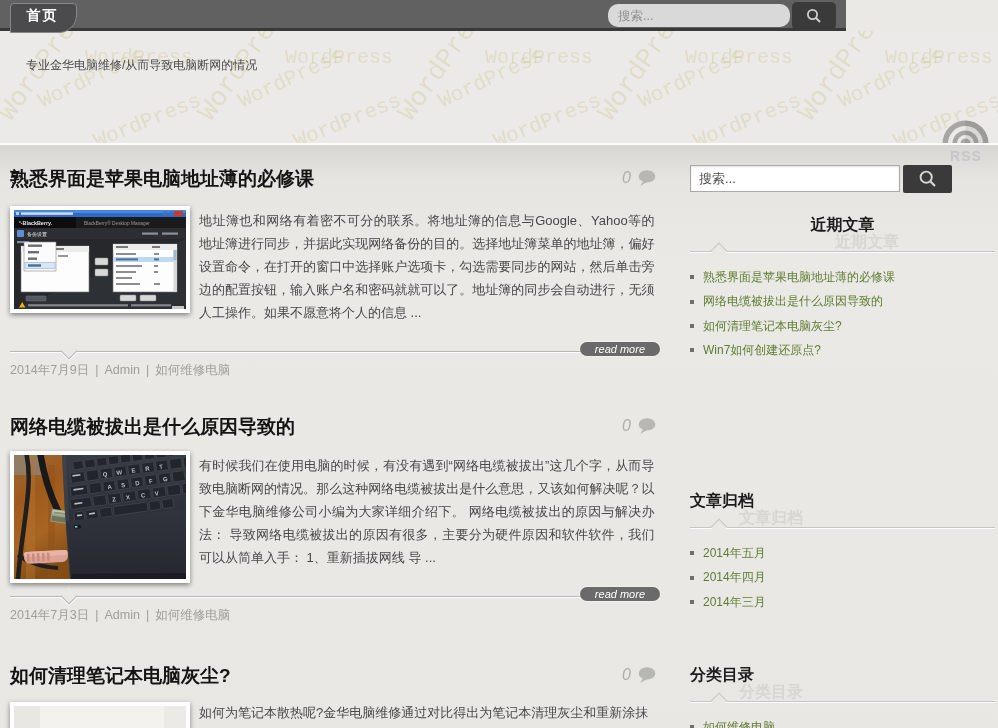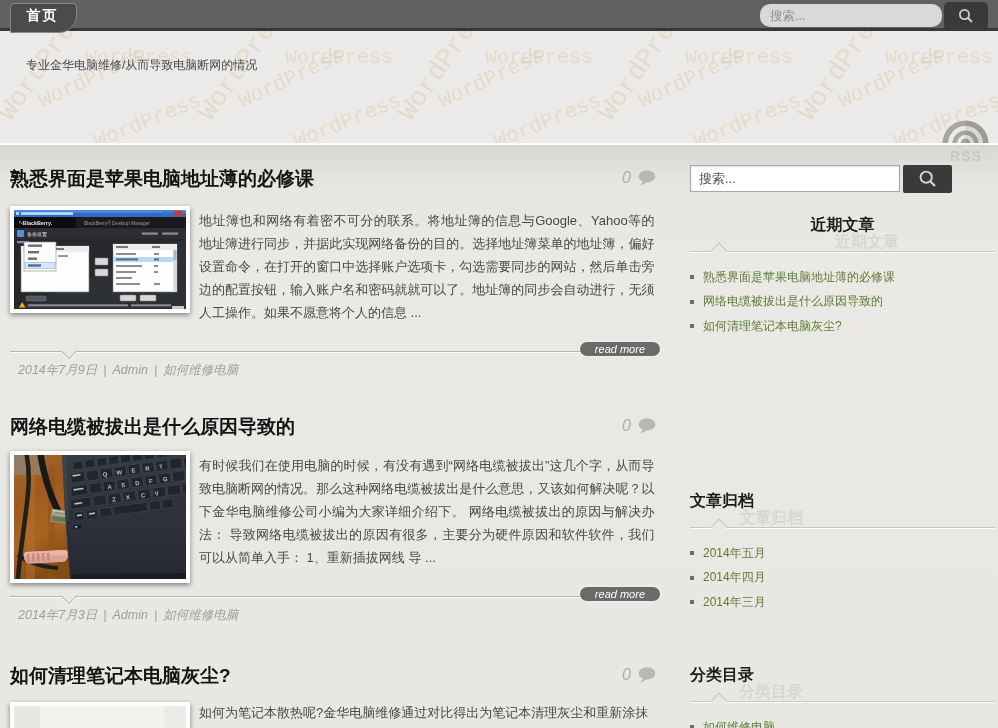--- a/index.html
+++ b/index.html
@@ -1,20 +1,20 @@
 <!DOCTYPE html>
 <html><head>
 <meta charset="utf-8">
 <style>
   * { margin:0; padding:0; box-sizing:border-box; }
   html,body { width:998px; height:728px; overflow:hidden; }
   body { font-family:"Liberation Sans", sans-serif; position:relative; background:#eae9e5; }
 
   
-  .topbar { position:absolute; left:0; top:0; width:998px; height:31px;
+  .topbar { position:absolute; left:0; top:0; width:846px; height:31px;
             background:#616162; border-bottom:3px solid #39393a; z-index:30; }
   .home-tab { position:absolute; left:10px; top:3px; height:30px; min-width:67px;
               background:#4b4b4d; border:1px solid #88888a;
               border-radius:4px 4px 18px 0; z-index:31;
               display:flex; align-items:center; justify-content:center;
               padding:0 16px 4px 14px; }
   .home-tab span { color:#fff; font-weight:bold; font-size:14px; letter-spacing:2px; }
   .top-search { position:absolute; right:10px; top:0; height:31px; display:flex; align-items:center; }
   .top-search input { width:182px; height:23px; background:#d9d9d9; border:none; outline:none;
                       border-radius:10px; padding:0 10px; font-size:12.5px; color:#555;
@@ -55,21 +55,21 @@
   .post-foot { position:absolute; left:0; right:0; height:1px; background:#b7b6b3;
                box-shadow:0 1px 0 rgba(255,255,255,0.9); }
   .notch-down { position:absolute; left:53px; top:-6px; width:12px; height:12px;
                 transform:rotate(45deg); background:#e9e8e4;
                 border-right:1px solid #b7b6b3; border-bottom:1px solid #b7b6b3;
                 box-shadow:1px 1px 0 rgba(255,255,255,0.9); }
   .read-more { position:absolute; right:0; top:-9px; height:14px; background:#6a6a6a;
                border-radius:8px; color:#fff; font-size:11px; font-style:italic;
                display:flex; align-items:center; padding:0 15px 1px; cursor:pointer;
                box-shadow:0 0 0 1px rgba(255,255,255,0.35); }
-  .meta { position:absolute; left:8px; font-size:12.5px; color:#9f9e9a; white-space:nowrap;font-style:italic; }
+  .meta { position:absolute; left:0; font-size:12.5px; color:#9f9e9a; white-space:nowrap; }
   .meta .sep { margin:0 6px; color:#9f9e9a; }
   .meta a { color:#9f9e9a; text-decoration:none; }
 
   .post1 { top:22px; }
   .post1 .figure { top:39px; }
   .post1 .excerpt { top:42px; }
   .post1 .post-foot { top:184px; }
   .post1 .meta { top:195px; }
   .post2 { top:273px; }
   .post2 h2 { top:-3px; }
@@ -447,20 +447,24 @@
           <a href="#">熟悉界面是苹果电脑地址薄的必修课</a>
         </li>
       <li>
           <span class="bullet"></span>
           <a href="#">网络电缆被拔出是什么原因导致的</a>
         </li>
       <li>
           <span class="bullet"></span>
           <a href="#">如何清理笔记本电脑灰尘?</a>
         </li>
+      <li>
+          <span class="bullet"></span>
+          <a href="#">Win7如何创建还原点?</a>
+        </li>
     </ul>
   </section>
 
 
   <section class="widget w-archives">
     <h3>文章归档</h3>
     <div class="echo">文章归档</div>
     <div class="sep">
         <span class="notch-up"></span>
       </div>

